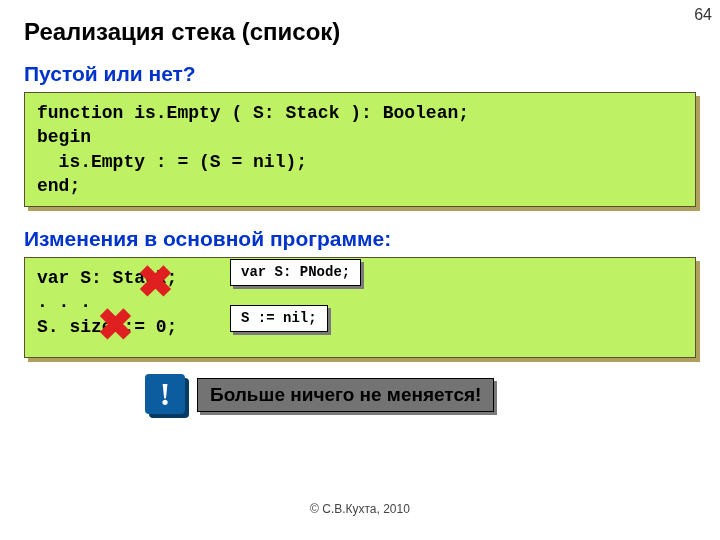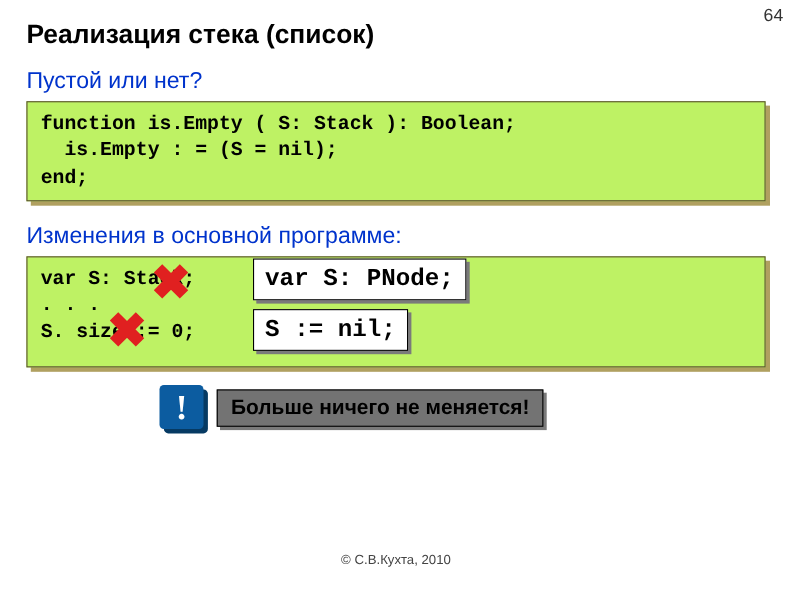--- a/index.html
+++ b/index.html
@@ -19,21 +19,21 @@
     color: #333;
   }
   .title {
     font-size: 24px;
     font-weight: bold;
     padding: 18px 24px 8px 24px;
     color: #000;
   }
   .subheading {
     font-size: 21px;
-    font-weight: normal;
+    font-weight: bold;
     color: #0033cc;
     padding: 8px 24px 6px 24px;
   }
   .code-box-wrap {
     position: relative;
     margin: 0 24px 12px 24px;
   }
   .code-shadow {
     position: absolute;
     left: 4px;
@@ -63,21 +63,21 @@
     font-family: Arial, sans-serif;
   }
   .cross1 { left: 112px; top: 2px; }
   .cross2 { left: 72px; top: 45px; }
   .snippet {
     position: absolute;
     background: #fff;
     border: 1px solid #000;
     box-shadow: 3px 3px 0 #7a7a7a;
     font-family: 'Courier New', monospace;
-    font-size: 22px;
+    font-size: 14px;
     font-weight: bold;
     padding: 3px 10px;
     text-align: center;
   }
   .snippet1 { left: 205px; top: 1px; }
   .snippet2 { left: 205px; top: 47px; }
   .callout-row {
     position: relative;
     height: 56px;
     margin: 16px 0 0 145px;
@@ -129,20 +129,21 @@
 <div class="page-number">64</div>
 
 <div class="title">Реализация стека (список)</div>
 
 <div class="subheading">Пустой или нет?</div>
 
 <div class="code-box-wrap">
   <div class="code-shadow"></div>
   <div class="code-box">
     <div>function is.Empty ( S: Stack ): Boolean;</div>
+    <div>begin</div>
     <div><span class="indent"></span><span>is.Empty : = (S = nil);</span></div>
     <div>end;</div>
   </div>
 </div>
 
 <div class="subheading">Изменения в основной программе:</div>
 
 <div class="code-box-wrap mainblock2">
   <div class="code-shadow"></div>
   <div class="code-box" style="padding-bottom:18px;">

